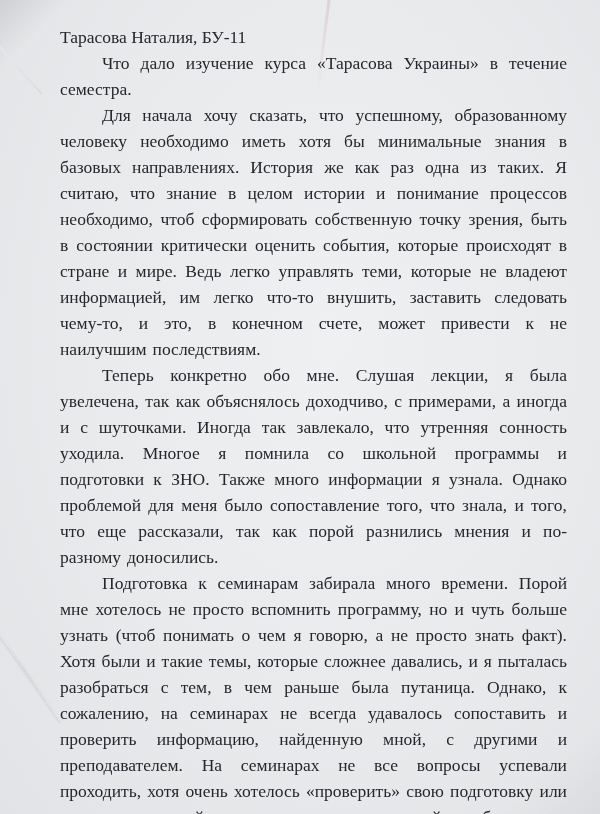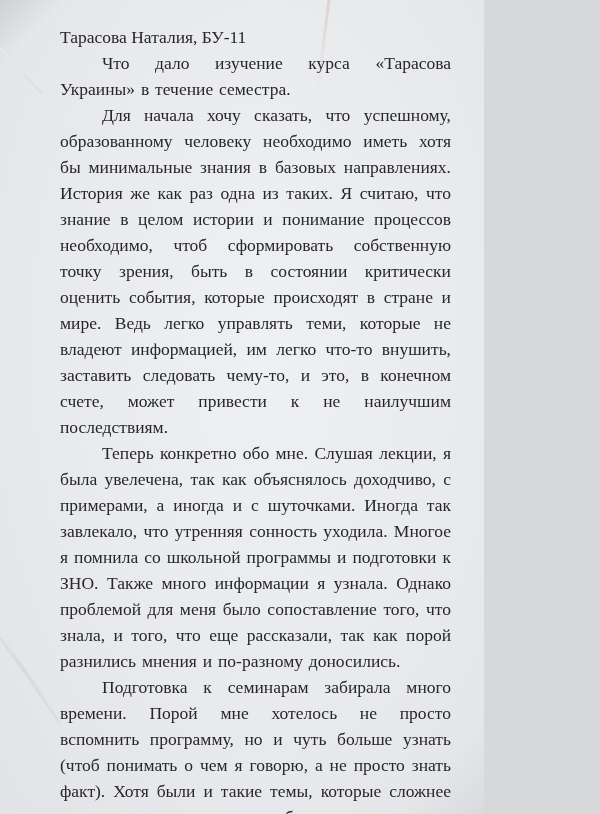--- a/index.html
+++ b/index.html
@@ -9,21 +9,21 @@
   html,body{
     margin:0;
     padding:0;
     width:600px;
     height:814px;
     overflow:hidden;
     background:#d7d8da;
   }
   .page{
     position:relative;
-    width:484px;
+    width:600px;
     height:814px;
     box-sizing:border-box;
     overflow:hidden;
     padding:24px 33px 0 60px;
     background:
       linear-gradient(135deg, rgba(190,191,195,0.55) 0%, rgba(190,191,195,0) 5%),
       linear-gradient(315deg, rgba(200,201,205,0.35) 0%, rgba(200,201,205,0) 7%),
       radial-gradient(ellipse at 55% 42%, #eef0f1 0%, var(--paper) 55%, #e2e3e6 100%);
     font-family:"Liberation Serif","DejaVu Serif",serif;
     font-size:17.5px;

